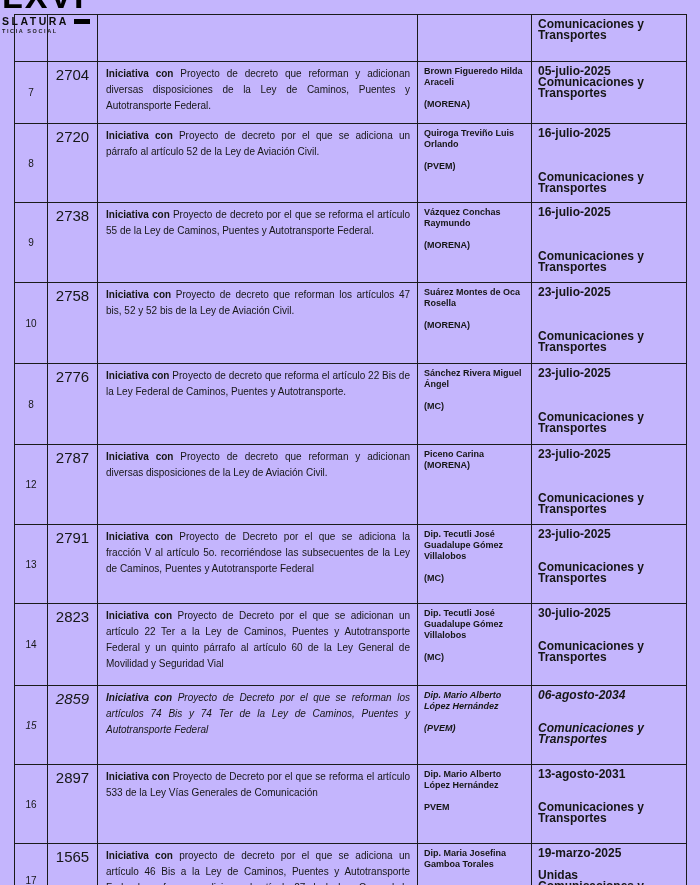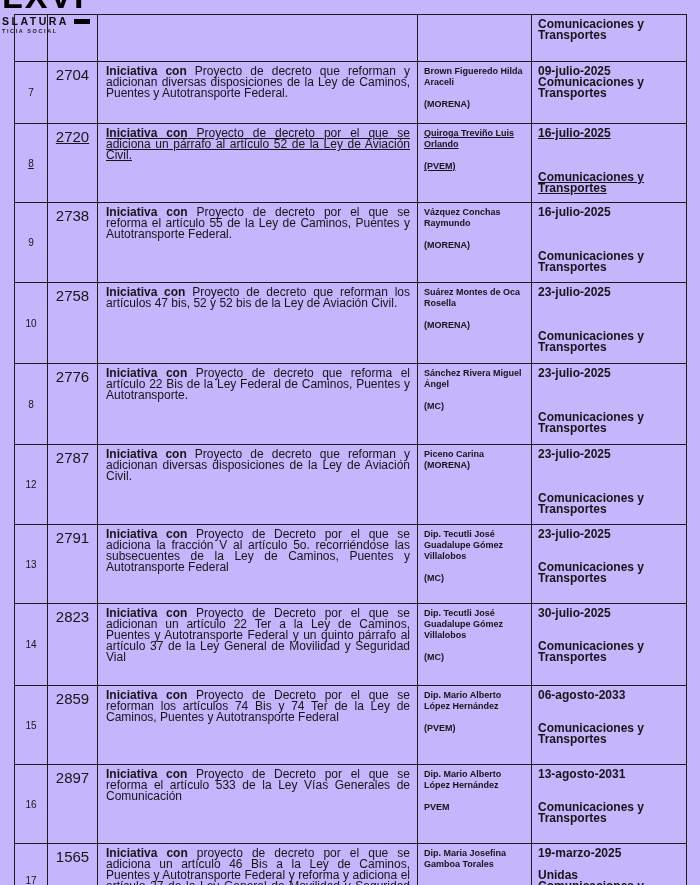--- a/index.html
+++ b/index.html
@@ -12,29 +12,29 @@
   .logo-big{height:14px;width:100px;overflow:hidden;}
   .logo-big .t{font-weight:900;font-size:34px;line-height:34px;margin-top:-21px;letter-spacing:2px;color:#000;}
   .logo-l1{font-size:10.5px;font-weight:700;letter-spacing:2.5px;color:#0d0d0d;margin-top:1px;display:flex;align-items:center;gap:5px;}
   .logo-mark{display:inline-block;width:16px;height:5px;background:#000;}
   .logo-l2{font-size:5.5px;font-weight:700;letter-spacing:1.6px;color:#1c1c1c;margin-top:1px;}
   
   table.doc{position:absolute;left:14px;top:14px;border-collapse:collapse;table-layout:fixed;width:672px;}
   .doc td{border:1.7px solid #1b1b1b;vertical-align:top;padding:3px 5px;overflow:hidden;}
   td.num{vertical-align:middle;text-align:center;font-size:10px;font-weight:400;}
   td.exp{text-align:center;font-size:15px;font-weight:400;padding-top:4px;}
-  td.desc{font-size:12px;line-height:11px;text-align:justify;font-weight:400;padding:4px 7px 3px 8px;}
+  td.desc{font-size:10px;line-height:16px;text-align:justify;font-weight:400;padding:4px 7px 3px 8px;}
   .bold-lead{font-weight:700;}
   td.aut{font-size:9px;line-height:11px;font-weight:700;white-space:pre-line;padding:4px 4px 3px 6px;}
   td.dis{font-size:12px;line-height:11px;font-weight:700;white-space:pre-line;padding:4px 4px 3px 6px;}
   
-  tr.r0 td{height:39px;} tr.r1 td{height:54px;} tr.r2 td{height:71px;text-decoration:underline;}
+  tr.r0 td{height:39px;} tr.r1 td{height:54px;} tr.r2 td{height:71px;}
   tr.r3 td{height:72px;} tr.r4 td{height:73px;margin-top:16px;} tr.r5 td{height:73px;}
   tr.r6 td{height:72px;} tr.r7 td{height:71px;} tr.r8 td{height:74px;}
-  tr.r9 td{height:71px;} tr.r10 td{height:71px;} tr.r11 td{height:58px;}
+  tr.r9 td{height:71px;font-style:italic;} tr.r10 td{height:71px;} tr.r11 td{height:58px;}
 </style>
 </head>
 <body>
 
 <div class="page">
 
   <div class="logo">
     <div class="logo-big">
       <div class="t">LXVI</div>
     </div>
@@ -65,21 +65,21 @@
       </tr>
 
       <tr class="r1">
         <td class="num">7</td>
         <td class="exp">2704</td>
         <td class="desc"><span class="bold-lead">Iniciativa con</span> <span>Proyecto de decreto que reforman y adicionan diversas disposiciones de la Ley de Caminos, Puentes y Autotransporte Federal.</span></td>
         <td class="aut">Brown Figueredo Hilda
 Araceli
 
 (MORENA)</td>
-        <td class="dis">09-julio-2025
+        <td class="dis">05-julio-2025
 Comunicaciones y
 Transportes</td>
       </tr>
 
       <tr class="r2">
         <td class="num">8</td>
         <td class="exp">2720</td>
         <td class="desc"><span class="bold-lead">Iniciativa con</span> <span>Proyecto de decreto por el que se adiciona un párrafo al artículo 52 de la Ley de Aviación Civil.</span></td>
         <td class="aut">Quiroga Treviño Luis
 Orlando
@@ -167,42 +167,42 @@
         <td class="dis">23-julio-2025
 
 
 Comunicaciones y
 Transportes</td>
       </tr>
 
       <tr class="r8">
         <td class="num">14</td>
         <td class="exp">2823</td>
-        <td class="desc"><span class="bold-lead">Iniciativa con</span> <span>Proyecto de Decreto por el que se adicionan un artículo 22 Ter a la Ley de Caminos, Puentes y Autotransporte Federal y un quinto párrafo al artículo 37 de la Ley General de Movilidad y Seguridad Vial</span></td>
+        <td class="desc"><span class="bold-lead">Iniciativa con</span> <span>Proyecto de Decreto por el que se adicionan un artículo 22 Ter a la Ley de Caminos, Puentes y Autotransporte Federal y un quinto párrafo al artículo 60 de la Ley General de Movilidad y Seguridad Vial</span></td>
         <td class="aut">Dip. Tecutli José
 Guadalupe Gómez
 Villalobos
 
 (MC)</td>
         <td class="dis">30-julio-2025
 
 
 Comunicaciones y
 Transportes</td>
       </tr>
 
       <tr class="r9">
         <td class="num">15</td>
         <td class="exp">2859</td>
         <td class="desc"><span class="bold-lead">Iniciativa con</span> <span>Proyecto de Decreto por el que se reforman los artículos 74 Bis y 74 Ter de la Ley de Caminos, Puentes y Autotransporte Federal</span></td>
         <td class="aut">Dip. Mario Alberto
 López Hernández
 
 (PVEM)</td>
-        <td class="dis">06-agosto-2033
+        <td class="dis">06-agosto-2034
 
 
 Comunicaciones y
 Transportes</td>
       </tr>
 
       <tr class="r10">
         <td class="num">16</td>
         <td class="exp">2897</td>
         <td class="desc"><span class="bold-lead">Iniciativa con</span> <span>Proyecto de Decreto por el que se reforma el artículo 533 de la Ley Vías Generales de Comunicación</span></td>

